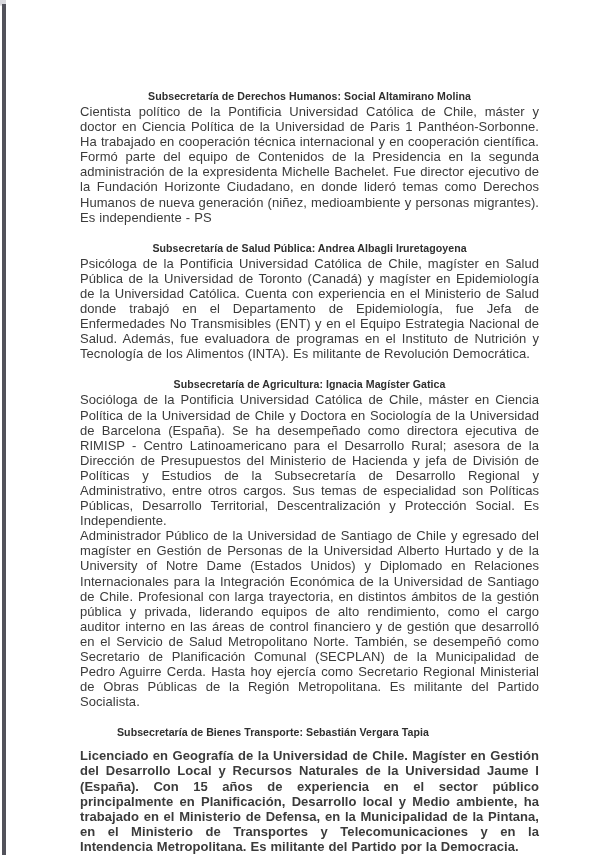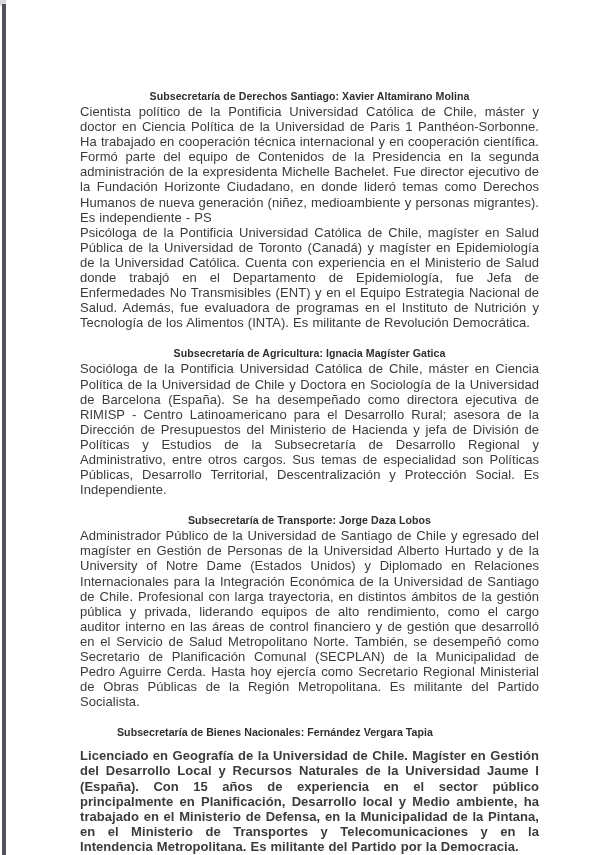--- a/index.html
+++ b/index.html
@@ -56,37 +56,37 @@
 </style>
 </head>
 <body>
 
 <div class="viewport">
   <div class="top-strip"></div>
   <div class="left-strip"></div>
   <div class="page">
     <div class="sections">
   <section class="section">
-    <h3>Subsecretaría de Derechos Santiago: Xavier Altamirano Molina</h3>
+    <h3>Subsecretaría de Derechos Humanos: Social Altamirano Molina</h3>
     <p>Cientista político de la Pontificia Universidad Católica de Chile, máster y doctor en Ciencia Política de la Universidad de Paris 1 Panthéon-Sorbonne. Ha trabajado en cooperación técnica internacional y en cooperación científica. Formó parte del equipo de Contenidos de la Presidencia en la segunda administración de la expresidenta Michelle Bachelet. Fue director ejecutivo de la Fundación Horizonte Ciudadano, en donde lideró temas como Derechos Humanos de nueva generación (niñez, medioambiente y personas migrantes). Es independiente - PS</p>
   </section>
 
   <section class="section">
+    <h3>Subsecretaría de Salud Pública: Andrea Albagli Iruretagoyena</h3>
     <p>Psicóloga de la Pontificia Universidad Católica de Chile, magíster en Salud Pública de la Universidad de Toronto (Canadá) y magíster en Epidemiología de la Universidad Católica. Cuenta con experiencia en el Ministerio de Salud donde trabajó en el Departamento de Epidemiología, fue Jefa de Enfermedades No Transmisibles (ENT) y en el Equipo Estrategia Nacional de Salud. Además, fue evaluadora de programas en el Instituto de Nutrición y Tecnología de los Alimentos (INTA). Es militante de Revolución Democrática.</p>
   </section>
 
   <section class="section">
     <h3>Subsecretaría de Agricultura: Ignacia Magíster Gatica</h3>
     <p>Socióloga de la Pontificia Universidad Católica de Chile, máster en Ciencia Política de la Universidad de Chile y Doctora en Sociología de la Universidad de Barcelona (España). Se ha desempeñado como directora ejecutiva de RIMISP - Centro Latinoamericano para el Desarrollo Rural; asesora de la Dirección de Presupuestos del Ministerio de Hacienda y jefa de División de Políticas y Estudios de la Subsecretaría de Desarrollo Regional y Administrativo, entre otros cargos. Sus temas de especialidad son Políticas Públicas, Desarrollo Territorial, Descentralización y Protección Social. Es Independiente.</p>
   </section>
 
   <section class="section">
-    <h3>Subsecretaría de Transporte: Jorge Daza Lobos</h3>
     <p>Administrador Público de la Universidad de Santiago de Chile y egresado del magíster en Gestión de Personas de la Universidad Alberto Hurtado y  de la University of Notre Dame (Estados Unidos) y Diplomado en Relaciones Internacionales para la Integración Económica de la Universidad de Santiago de Chile. Profesional con larga trayectoria, en distintos ámbitos de la gestión pública y privada, liderando equipos de alto rendimiento, como el cargo auditor interno en las áreas de control financiero y de gestión que desarrolló en el Servicio de Salud Metropolitano Norte. También, se desempeñó como Secretario de Planificación Comunal (SECPLAN) de la Municipalidad de Pedro Aguirre Cerda. Hasta hoy ejercía como Secretario Regional Ministerial de Obras Públicas de la Región Metropolitana. Es militante del Partido Socialista.</p>
   </section>
 
   <section class="section">
-    <h3 class="heading-left">Subsecretaría de Bienes Nacionales: Fernández Vergara Tapia</h3>
+    <h3 class="heading-left">Subsecretaría de Bienes Transporte: Sebastián Vergara Tapia</h3>
     <p class="extra-gap">Licenciado en Geografía de la Universidad de Chile. Magíster en Gestión del Desarrollo Local y Recursos Naturales de la Universidad Jaume I (España). Con 15 años de experiencia en el sector público principalmente en Planificación, Desarrollo local y Medio ambiente, ha trabajado en el Ministerio de Defensa, en la Municipalidad de la Pintana, en el Ministerio de Transportes y Telecomunicaciones y en la Intendencia Metropolitana. Es militante del Partido por la Democracia.</p>
   </section>
 </div>
   </div>
 </div>
 
 </body></html>

